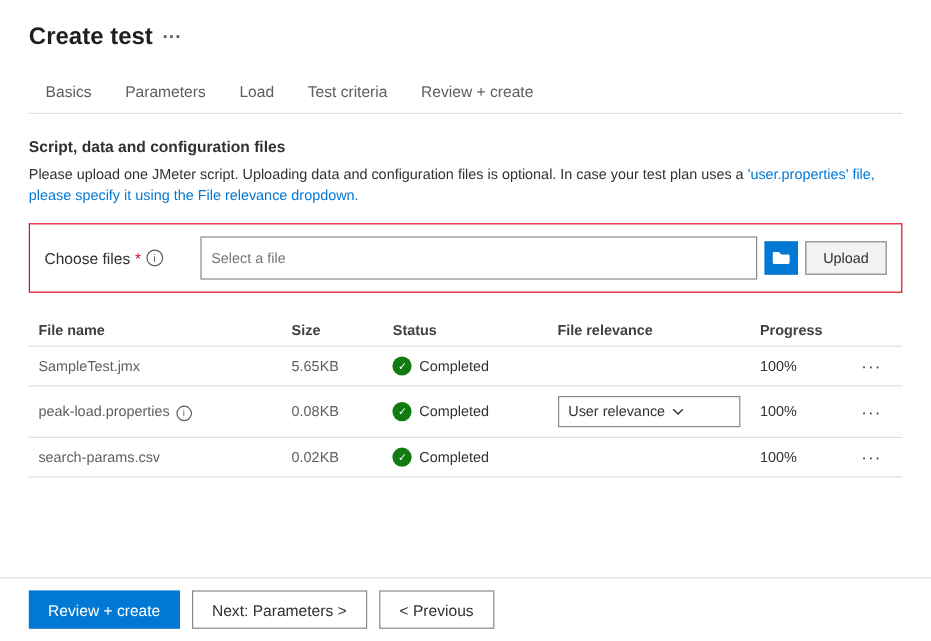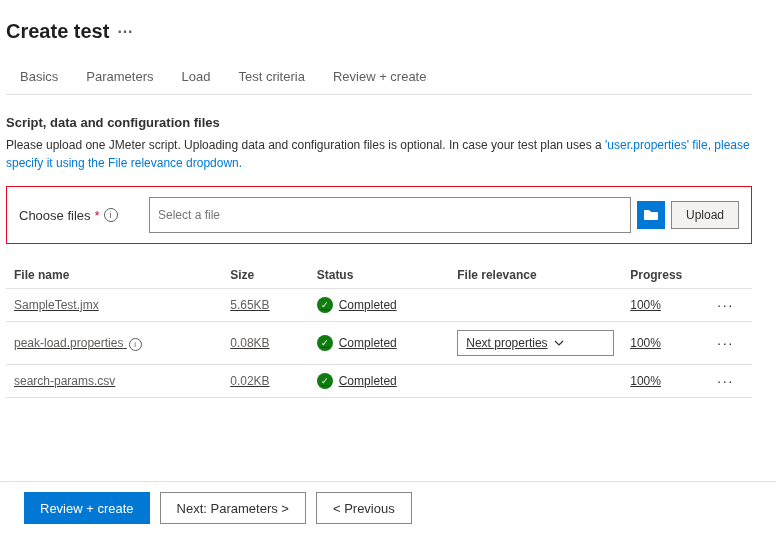--- a/index.html
+++ b/index.html
@@ -5,21 +5,21 @@
     * { box-sizing: border-box; margin: 0; padding: 0; }
     body {
       font-family: 'Segoe UI', Arial, sans-serif;
       font-size: 13px;
       color: #323130;
       background: #fff;
       width: 776px;
       min-height: 534px;
     }
     .page {
-      padding: 20px 24px 24px 6px;
+      padding: 20px 24px 24px 24px;
     }
     .page-title {
       font-size: 20px;
       font-weight: 600;
       color: #201f1e;
       display: flex;
       align-items: center;
       gap: 8px;
       margin-bottom: 18px;
     }
@@ -145,21 +145,20 @@
       color: #404040;
       padding: 6px 8px;
       border-bottom: 1px solid #e1dfdd;
     }
     .files-table td {
       padding: 8px 8px;
       font-size: 12px;
       color: #323130;
       border-bottom: 1px solid #e1dfdd;
       vertical-align: middle;
-      text-decoration: underline;
     }
     .col-filename { width: 200px; }
     .col-size { width: 80px; }
     .col-status { width: 130px; }
     .col-relevance { width: 160px; }
     .col-progress { width: 80px; }
     .col-actions { width: 40px; }
     .filename-text {
       color: #605e5c;
     }
@@ -338,21 +337,21 @@
           <span class="size-text">0.08KB</span>
         </td>
         <td class="col-status">
           <div class="status-cell">
             <span class="check-icon">✓</span>
             <span class="completed-text">Completed</span>
           </div>
         </td>
         <td class="col-relevance">
           <div class="relevance-dropdown">
-            <span>Next properties</span>
+            <span>User relevance</span>
             <svg width="10" height="6" viewBox="0 0 10 6" fill="none" xmlns="http://www.w3.org/2000/svg">
               <path d="M1 1L5 5L9 1" stroke="#323130" stroke-width="1.2"></path>
             </svg>
           </div>
         </td>
         <td class="col-progress">
           <span class="progress-text">100%</span>
         </td>
         <td class="col-actions">
           <button class="more-btn">···</button>

